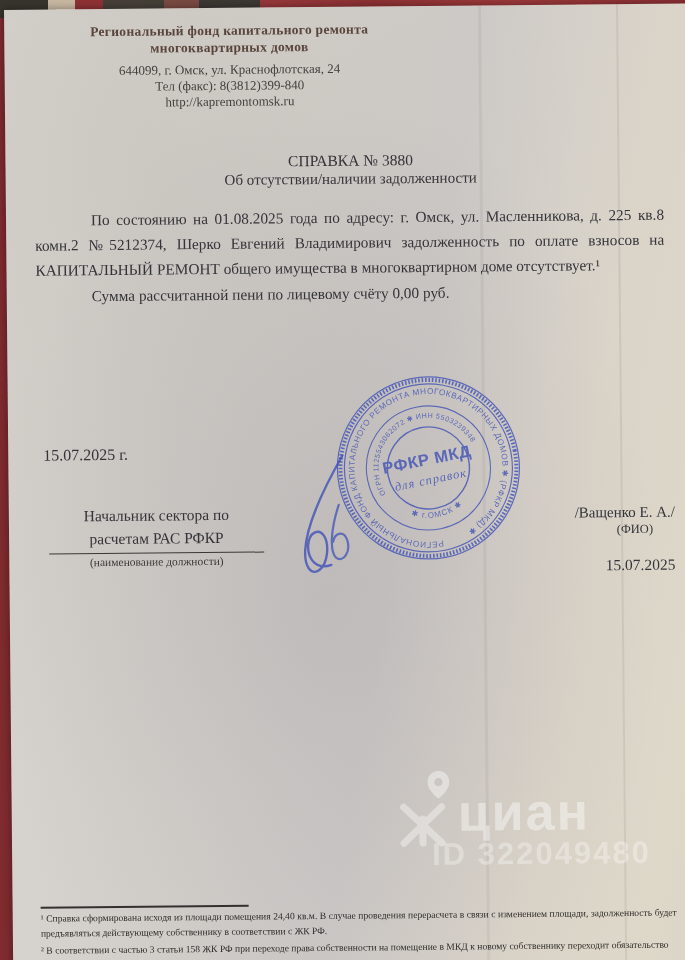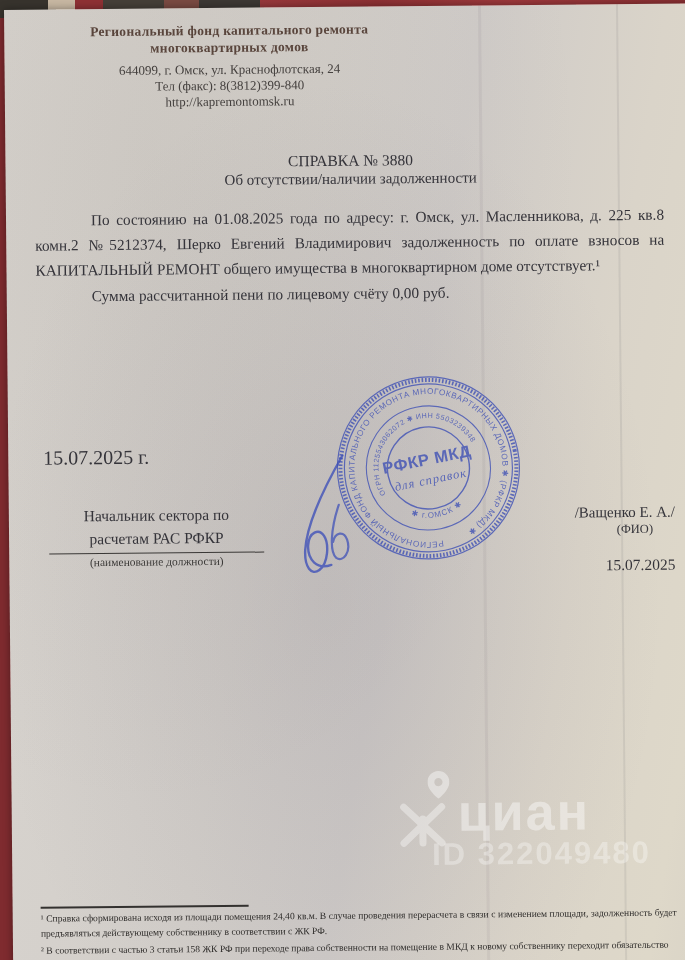--- a/index.html
+++ b/index.html
@@ -40,21 +40,21 @@
   .doc-subtitle{font-size:15px;line-height:18px;}
 
   .body-par{
     position:absolute;left:29px;top:198px;width:629px;
     font-size:15.3px;line-height:25px;text-align:justify;text-indent:56px;
   }
   .penalty{
     position:absolute;left:29px;top:278px;width:629px;
     font-size:15.3px;text-indent:56px;
   }
-  .issue-date{position:absolute;left:35px;top:437px;font-size:20px;}
+  .issue-date{position:absolute;left:35px;top:437px;font-size:16px;}
 
   .pos-block{position:absolute;left:40px;top:495px;width:215px;text-align:center;}
   .pos-lines{font-size:15.5px;line-height:23px;border-bottom:1.5px solid #3a3836;padding-bottom:3px;}
   .pos-caption{font-size:11.5px;margin-top:2px;color:#3c3a38;}
 
   .name-block{position:absolute;right:34px;top:500px;width:150px;text-align:right;}
   .sig-name{font-size:15px;}
   .sig-name-caption{font-size:12.5px;margin-top:1px;padding-right:22px;}
   .sig-date{font-size:15.5px;margin-top:19px;}
 

